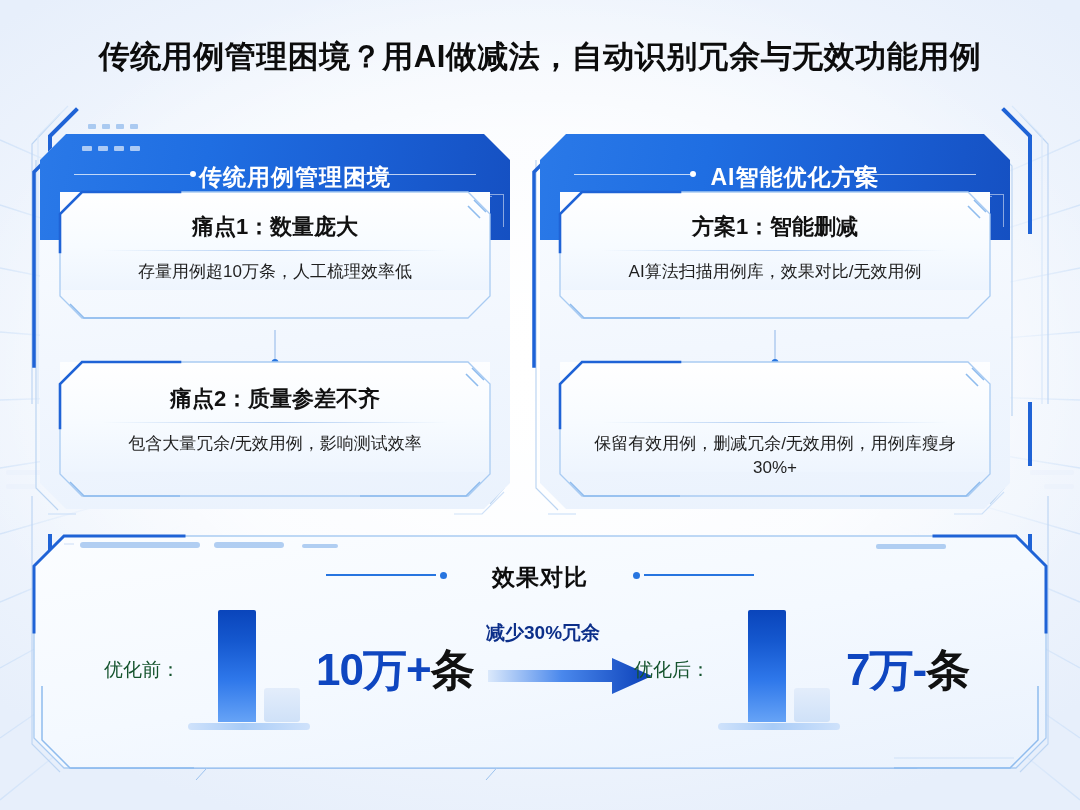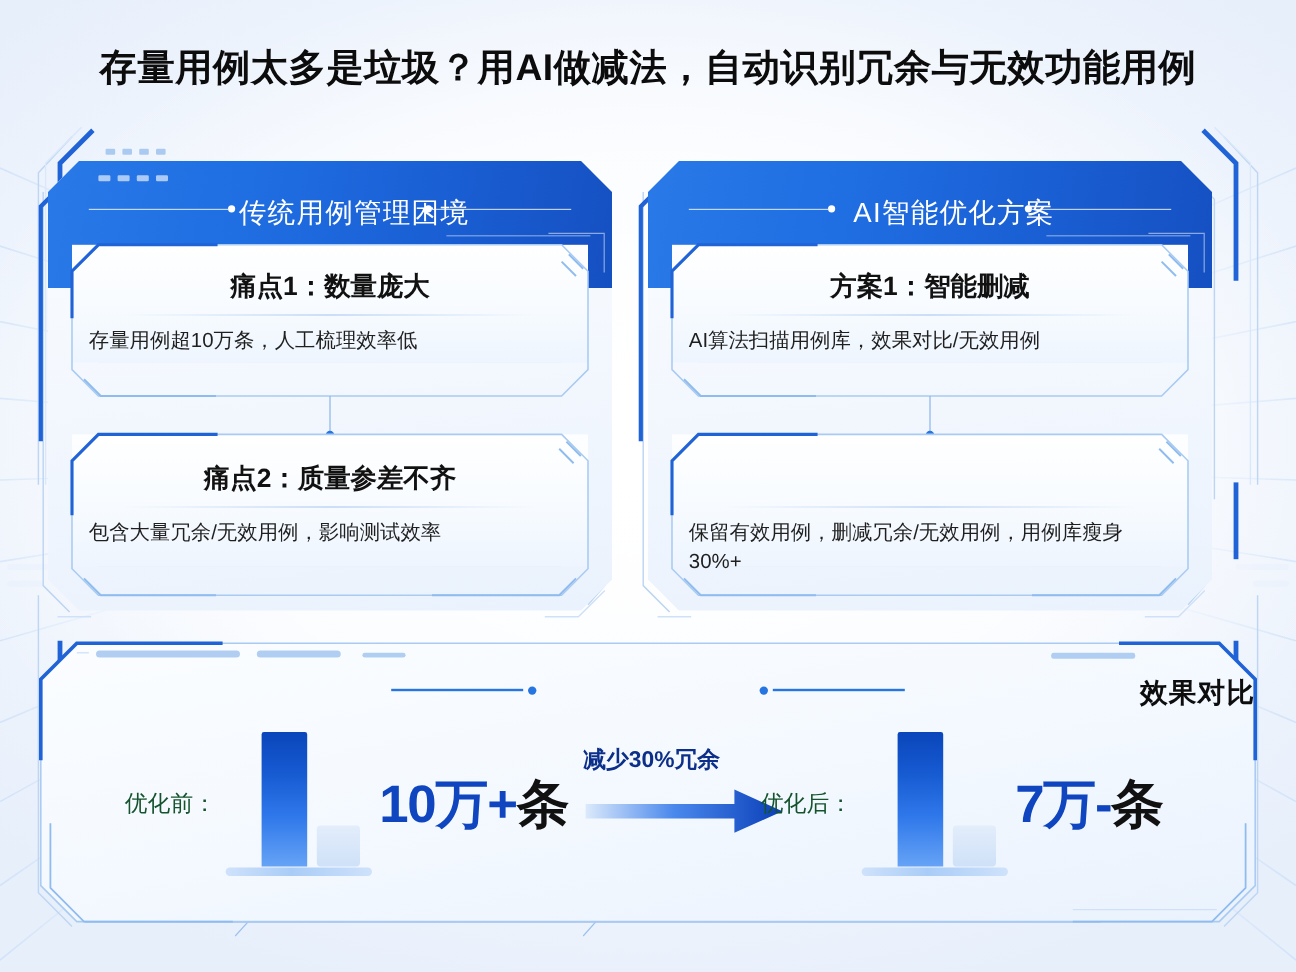--- a/index.html
+++ b/index.html
@@ -43,74 +43,74 @@
     box-shadow:0 2px 14px rgba(25,85,180,.09);
   }
   .panel-header{
     position:absolute;left:6px;top:18px;width:470px;height:106px;
     background:linear-gradient(100deg,#2a79e8 0%,#1f6ee2 35%,#1a5fd4 68%,#1550c2 100%);
     clip-path:polygon(0 26px,26px 0,444px 0,470px 26px,470px 106px,0 106px);
   }
   .panel-header-inner{position:absolute;inset:0;}
   .panel-title{
     position:absolute;left:0;right:0;top:28px;text-align:center;
-    color:#ffffff;font-size:23px;font-weight:normal;letter-spacing:1px;white-space:nowrap;padding-left:40px;
+    color:#ffffff;font-size:23px;font-weight:bold;letter-spacing:1px;white-space:nowrap;padding-left:40px;
   }
   .ph-line{position:absolute;height:1px;background:rgba(255,255,255,.72);top:40px;}
   .ph-line.l{left:34px;width:116px;}
   .ph-line.r{right:34px;width:116px;}
   .ph-dot{position:absolute;width:6px;height:6px;border-radius:50%;background:#ffffff;top:37px;}
   .ph-dot.l{left:150px;}
   .ph-dot.r{right:150px;}
   .ph-dash{position:absolute;top:12px;height:5px;border-radius:1px;background:rgba(255,255,255,.62);}
   .ph-hair{position:absolute;right:18px;top:62px;width:120px;height:1px;background:rgba(255,255,255,.45);}
   .ph-corner{position:absolute;right:6px;top:60px;width:46px;height:32px;
     border-top:1px solid rgba(255,255,255,.5);border-right:1px solid rgba(255,255,255,.5);}
 
   
   .card{
     position:absolute;left:26px;width:430px;
     background:linear-gradient(180deg,#fdfeff 0%,#f6faff 60%,#eef5fe 100%);
   }
-  .card-1{top:88px;height:98px;}
+  .card-1{top:76px;height:98px;}
   .card-2{top:246px;height:110px;}
   .card-shape{
     position:absolute;inset:0;
     clip-path:polygon(0 22px,22px 0,408px 0,430px 22px,430px calc(100% - 22px),408px 100%,22px 100%,0 calc(100% - 22px));
     background:linear-gradient(180deg,#ffffff 0%,#f7fbff 55%,#eef5fe 100%);
     box-shadow:0 3px 12px rgba(30,90,190,.10);
   }
   .card-border{position:absolute;inset:0;}
   .card-h{
     position:absolute;left:0;right:0;top:20px;text-align:center;
     font-size:22px;font-weight:bold;color:#111111;white-space:nowrap;
   }
   .card-2 .card-h{top:22px;}
   .card-div{position:absolute;left:42px;right:42px;top:58px;height:1px;
     background:linear-gradient(90deg,rgba(160,195,240,0) 0%,rgba(150,188,238,.75) 50%,rgba(160,195,240,0) 100%);}
   .card-2 .card-div{top:60px;}
   .card-s{
-    position:absolute;left:14px;right:14px;top:68px;text-align:left;
+    position:absolute;left:14px;right:14px;top:68px;text-align:center;
     font-size:17px;color:#1f1f1f;line-height:1.42;
   }
   .card-2 .card-s{top:70px;}
 
   .connector{position:absolute;left:50%;transform:translateX(-50%);width:1px;background:#8db5e8;}
   .connector-dot{position:absolute;left:50%;transform:translateX(-50%);width:7px;height:7px;border-radius:50%;background:#2775e0;}
 
   
   .result{position:absolute;left:34px;top:536px;width:1012px;height:232px;}
   .result-body{
     position:absolute;inset:0;
     clip-path:polygon(0 30px,30px 0,982px 0,1012px 30px,1012px 202px,982px 232px,30px 232px,0 202px);
     background:linear-gradient(170deg,#fbfdff 0%,#f4f9ff 50%,#eaf2fd 100%);
     box-shadow:0 3px 16px rgba(30,90,190,.09);
   }
   .result-title{
-    position:absolute;left:0;right:0;top:26px;text-align:right;
+    position:absolute;left:0;right:0;top:26px;text-align:center;
     font-size:23px;font-weight:bold;color:#0d0d0d;letter-spacing:1px;
   }
   .rt-line{position:absolute;height:2px;background:#2775e0;top:38px;}
   .rt-line.l{left:292px;width:110px;}
   .rt-line.r{right:292px;width:110px;}
   .rt-dot{position:absolute;width:7px;height:7px;border-radius:50%;background:#2775e0;top:36px;}
   .rt-dot.l{left:406px;}
   .rt-dot.r{right:406px;}
 
   .stat{position:absolute;top:64px;height:140px;display:flex;align-items:center;}
@@ -183,21 +183,21 @@
     <g fill="#e8f0fc" opacity=".7">
       <rect x="6" y="470" width="44" height="5" rx="2"></rect>
       <rect x="6" y="484" width="30" height="5" rx="2"></rect>
       <rect x="1030" y="470" width="44" height="5" rx="2"></rect>
       <rect x="1044" y="484" width="30" height="5" rx="2"></rect>
     </g>
   </svg>
   <div class="bg-glow"></div>
 </div>
 
-<div class="title">存量用例太多是垃圾？用AI做减法，自动识别冗余与无效功能用例</div>
+<div class="title">传统用例管理困境？用AI做减法，自动识别冗余与无效功能用例</div>
 
 <svg class="tech-frame" width="1048" height="678" viewBox="0 0 1048 678">
 
   <g fill="none" stroke="#bed6f3" stroke-width="1.2">
     <path d="M44,10 L16,40 L16,300"></path>
     <path d="M1004,10 L1032,40 L1032,300"></path>
     <path d="M16,392 L16,640 L44,668"></path>
     <path d="M1032,392 L1032,640 L1004,668"></path>
   </g>
   <g fill="none" stroke="#d9e8fa" stroke-width="1.2">

